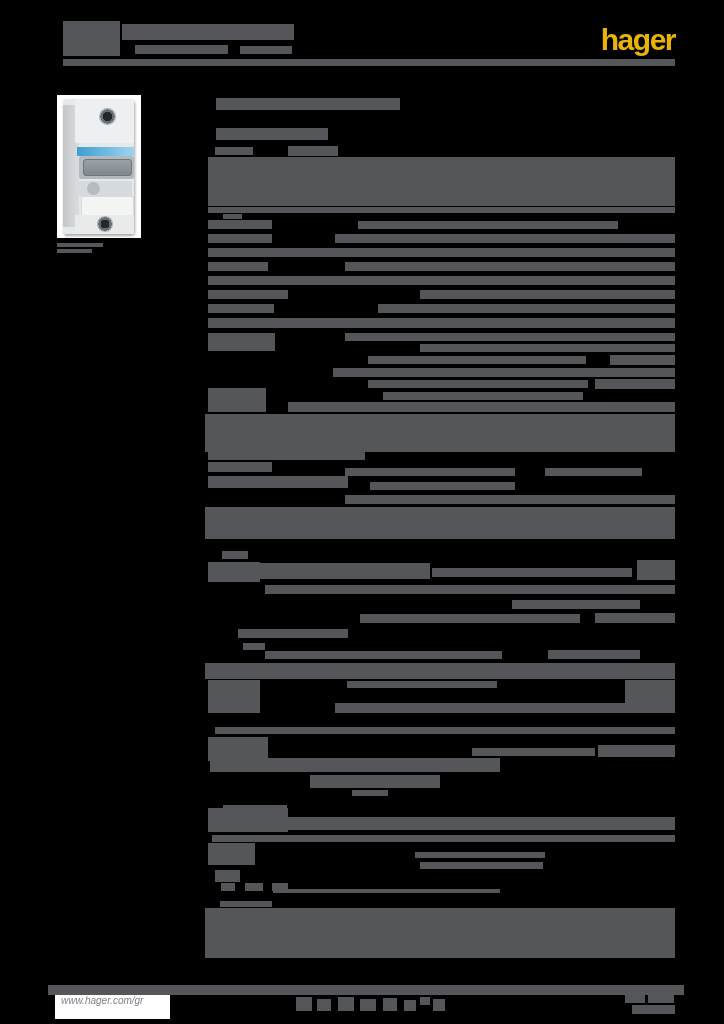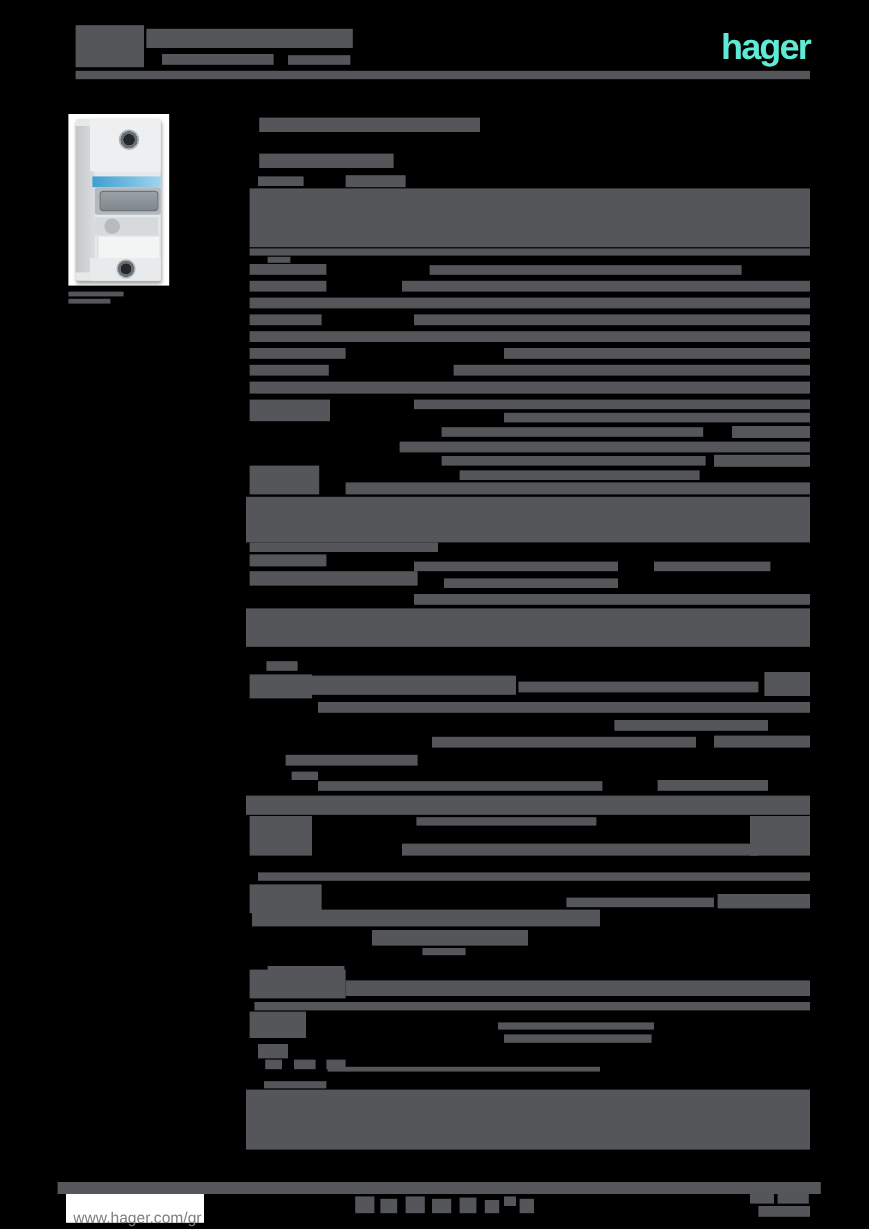--- a/index.html
+++ b/index.html
@@ -33,36 +33,36 @@
   #photo .mcb-dial-strip{position:absolute;left:22px;top:86px;width:53px;height:15px;background:#d7dadc;}
   #photo .mcb-dial{position:absolute;left:30px;top:87px;width:13px;height:13px;border-radius:50%;background:#b5bbbf;}
   #photo .mcb-panel{position:absolute;left:24px;top:101px;width:53px;height:21px;background:#f3f5f5;border:1px solid #d8dbdd;box-sizing:border-box;}
   #photo .mcb-bottom{position:absolute;left:18px;top:120px;width:59px;height:19px;background:#e8eaeb;}
   
   #footer-strip{position:absolute;left:48px;top:985px;width:636px;height:10px;background:#55575b;}
   #footer-urlbox{
     position:absolute;left:55px;top:995px;width:115px;height:24px;background:#ffffff;
   }
   #footer-url{
-    position:absolute;left:6px;top:15px;
-    font-size:13px;line-height:10px;color:#7e8184;white-space:nowrap;
+    position:absolute;left:6px;top:1px;
+    font-size:10px;line-height:10px;color:#7e8184;white-space:nowrap;font-style:italic;
   }
 </style>
 </head>
 <body>
 
 <div id="page" style="background: rgb(0, 0, 0);">
 
   <div class="layer">
       <div class="bar" style="left: 63px; top: 21px; width: 57px; height: 35px; background: rgb(84, 86, 89);"></div>
       <div class="bar" style="left: 122px; top: 24px; width: 172px; height: 16px; background: rgb(84, 86, 89);"></div>
       <div class="bar" style="left: 135px; top: 45px; width: 93px; height: 9px; background: rgb(84, 86, 89);"></div>
       <div class="bar" style="left: 240px; top: 46px; width: 52px; height: 8px; background: rgb(84, 86, 89);"></div>
     </div>
-  <div id="logo" style="color: #5eead4;">hager</div>
+  <div id="logo" style="color: #eab308;">hager</div>
   <div id="header-rule"></div>
 
   <div id="photo">
     <div class="mcb-body"></div>
     <div class="mcb-rail"></div>
     <div class="mcb-top"></div>
     <div class="mcb-screw screw-top"></div>
     <div class="mcb-stripe"></div>
     <div class="mcb-toggle-housing"></div>
     <div class="mcb-toggle"></div>

